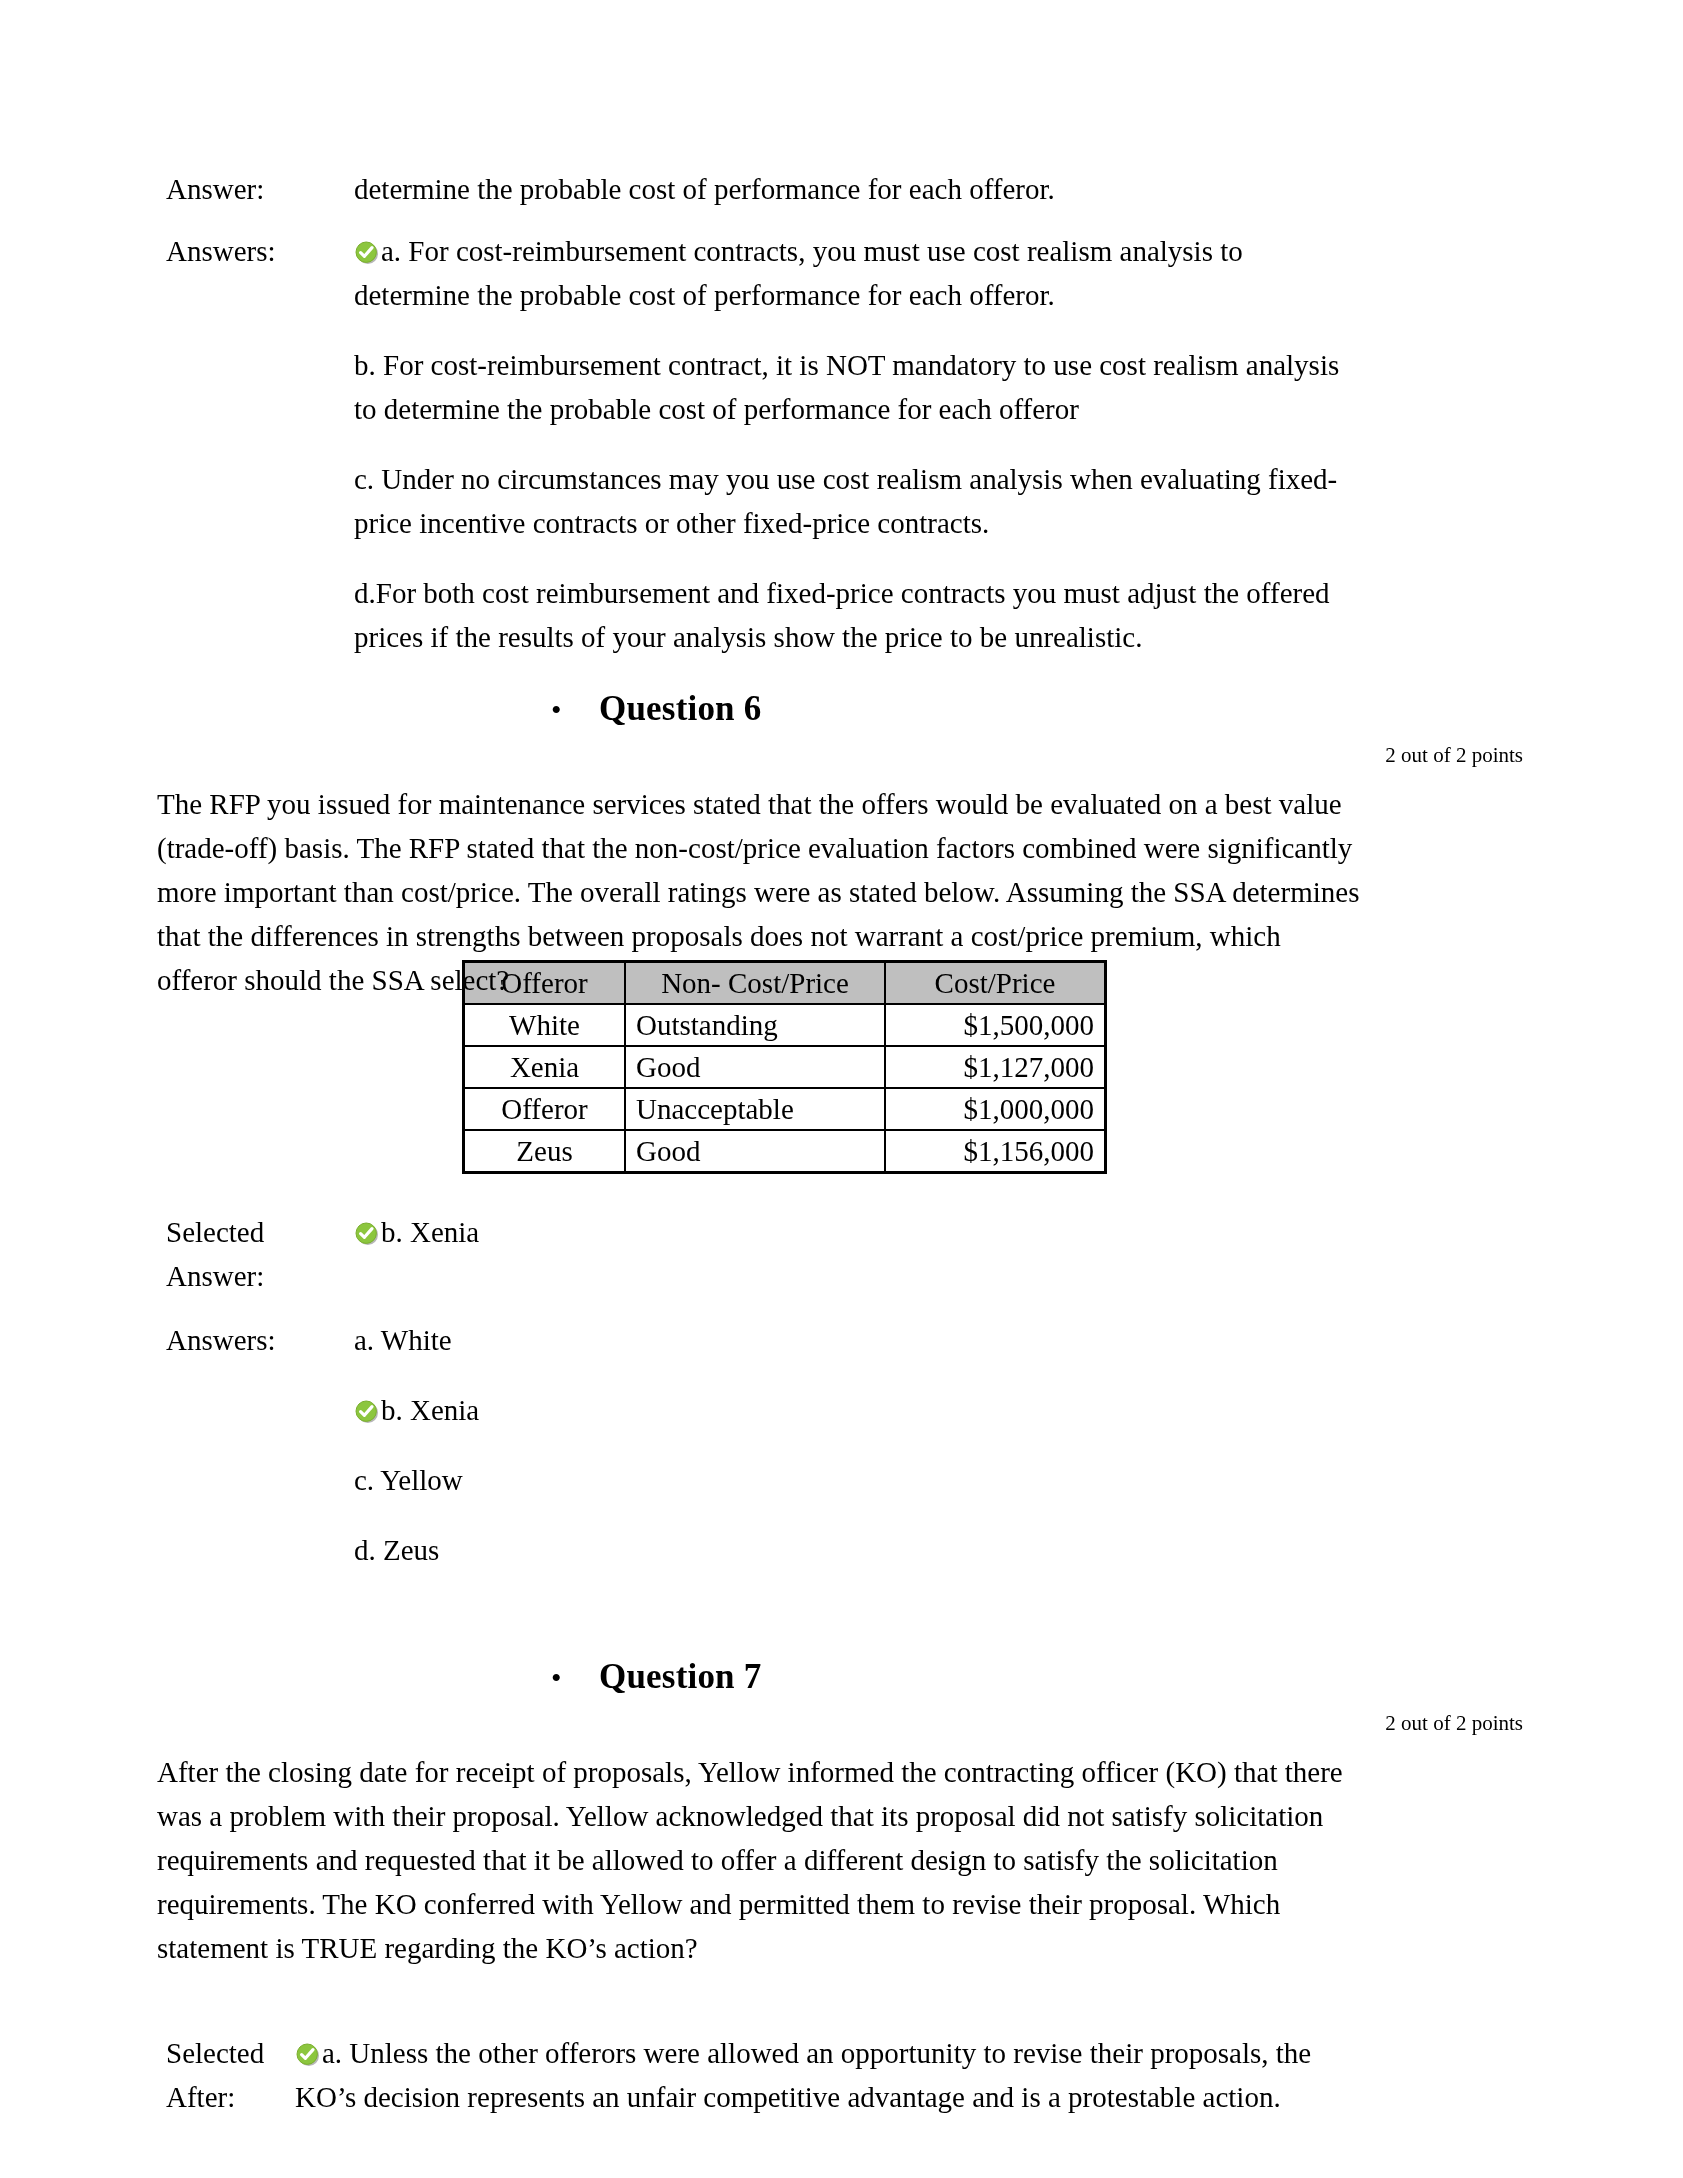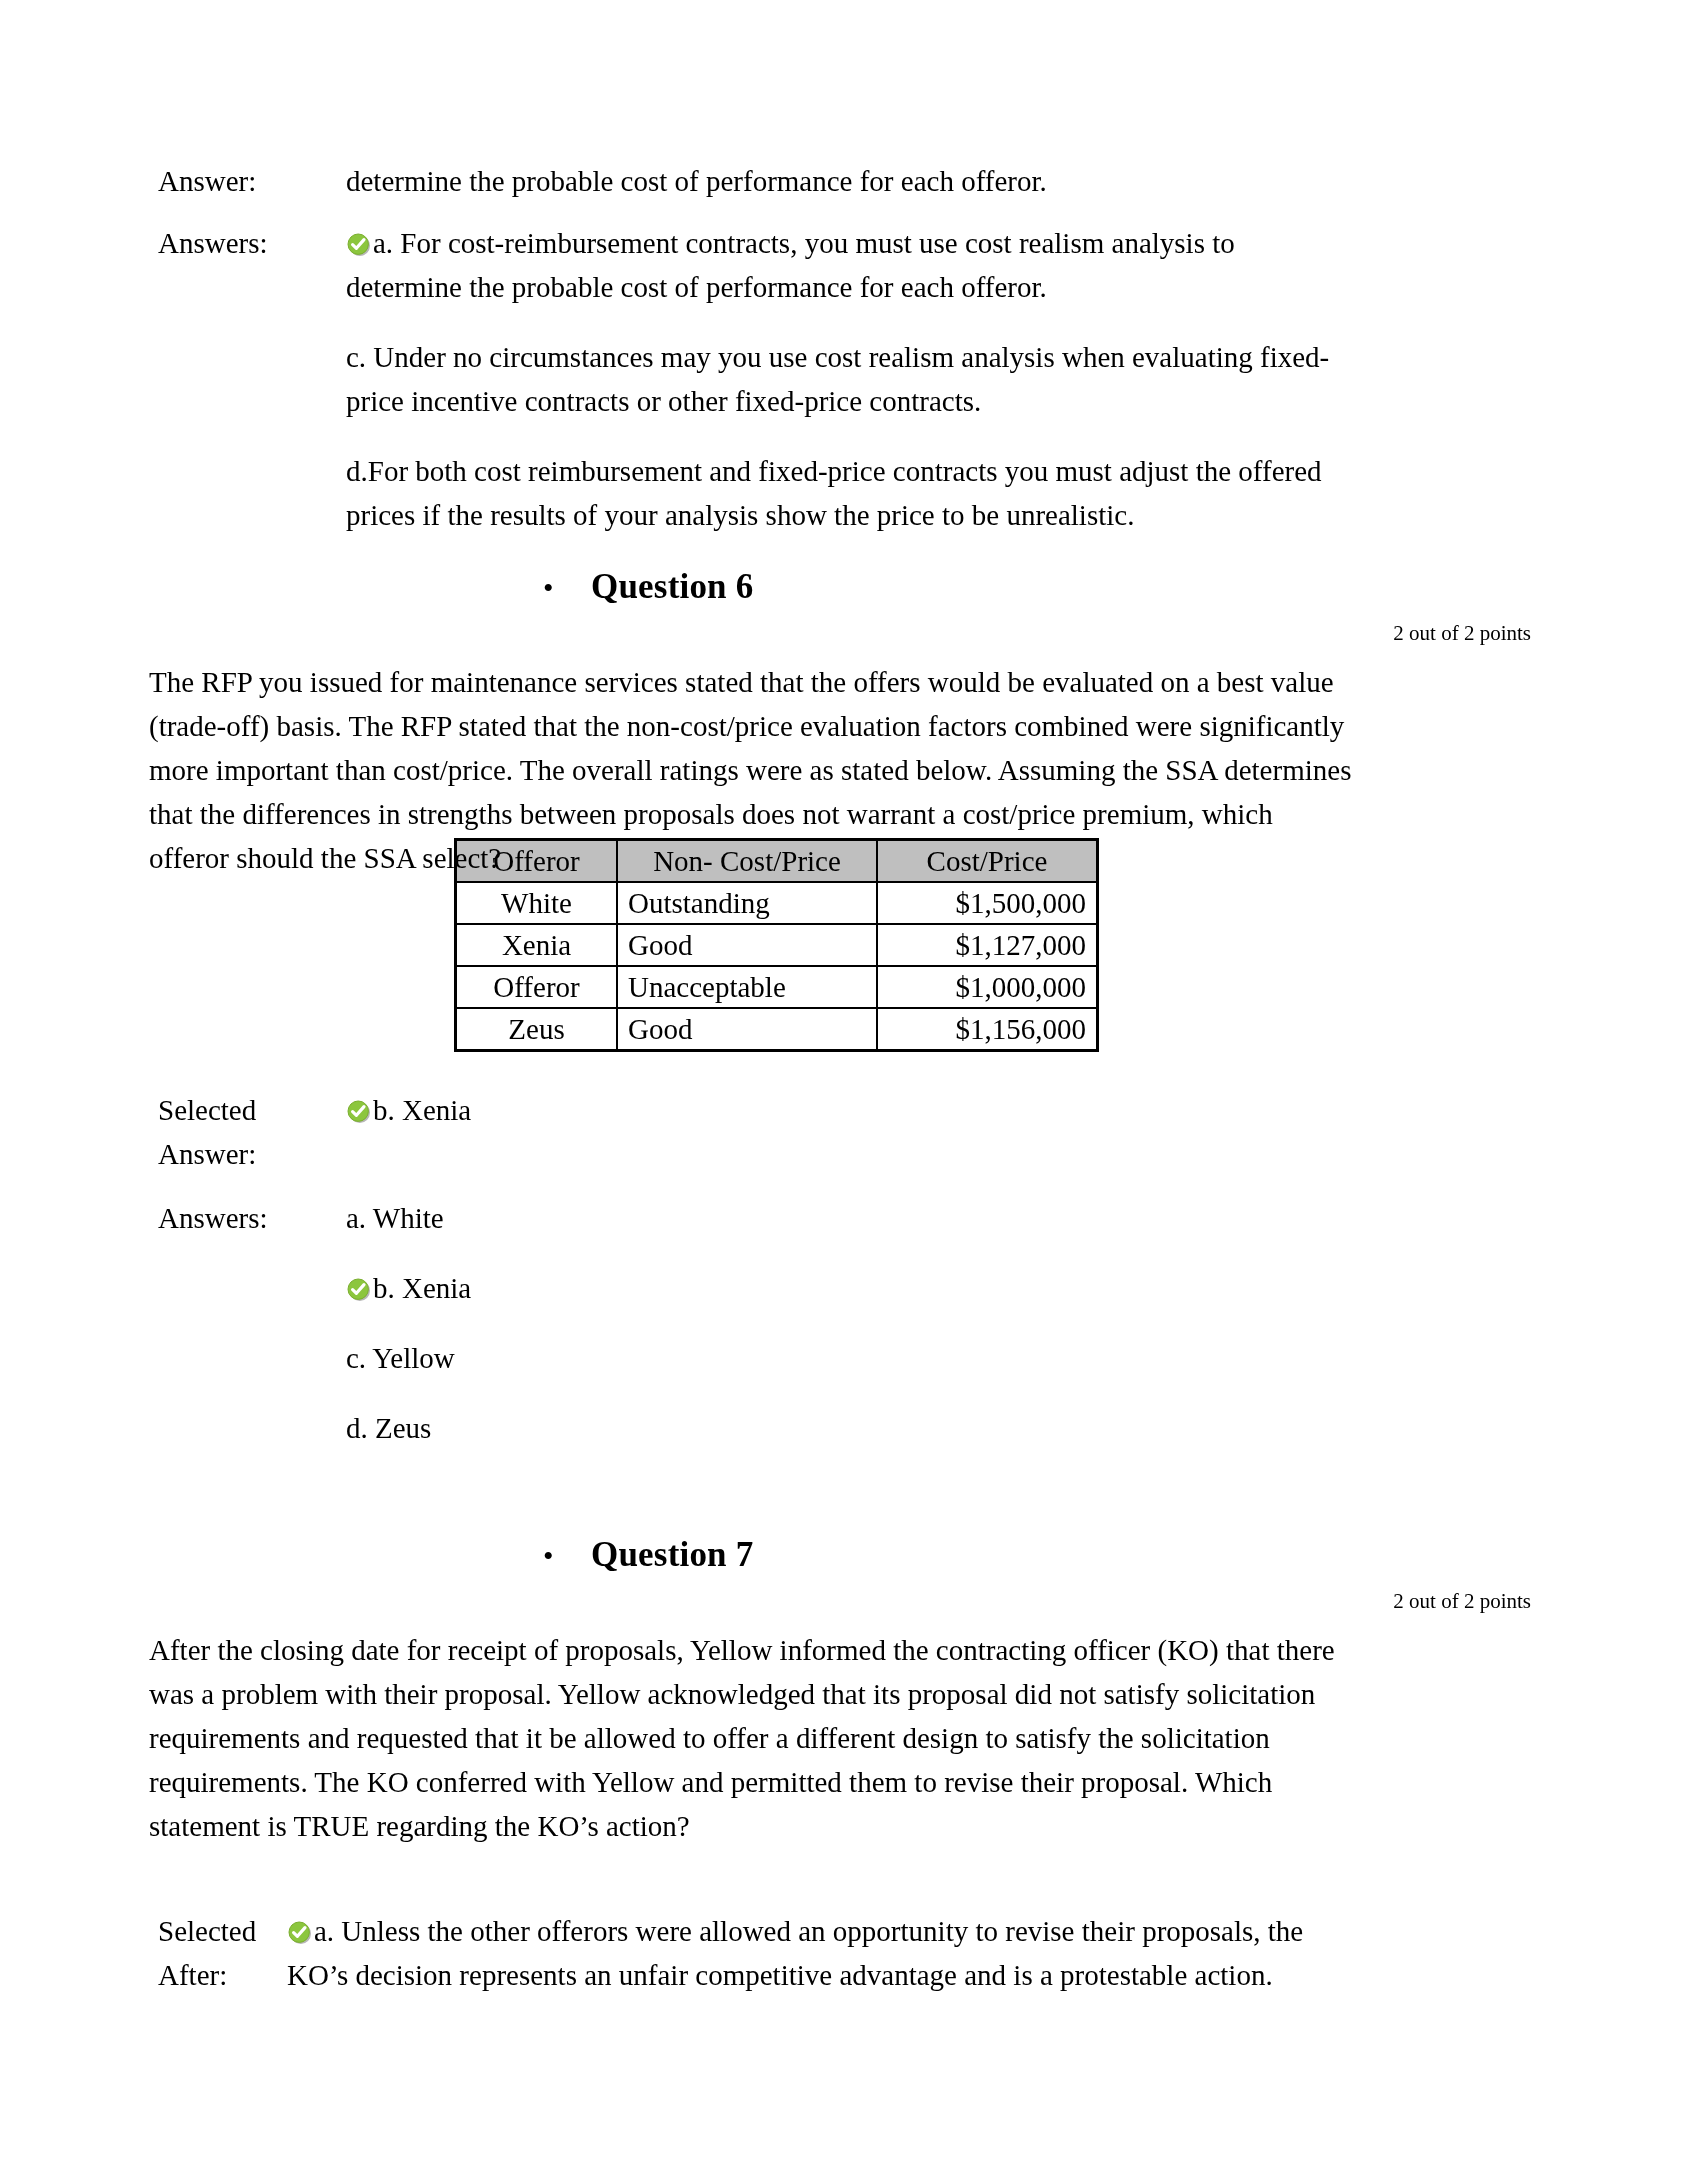--- a/index.html
+++ b/index.html
@@ -12,21 +12,21 @@
     height: 2178px;
     font-family: "Liberation Serif", "DejaVu Serif", serif;
     color: #000000;
     position: relative;
     overflow: hidden;
   }
   .page {
     position: relative;
     width: 1683px;
     height: 2178px;
-    padding: 8px;
+    padding: 16px;
     box-sizing: border-box;
   }
 
   
   .qa-row {
     display: flex;
     align-items: flex-start;
   }
   .qa-label {
     width: 188px;
@@ -164,20 +164,23 @@
         <span class="check-icon">
           <svg width="26" height="26" viewBox="0 0 26 26">
             <circle cx="13.8" cy="13.8" r="10.2" fill="#b7b7b7"></circle>
             <circle cx="12.2" cy="12.2" r="10.2" fill="#8CC63E"></circle>
             <circle cx="12.2" cy="12.2" r="10.2" fill="none" stroke="#7AAE2E" stroke-width="1"></circle>
             <path d="M6.6 12.6 L10.4 16.3 L18.0 7.6" fill="none" stroke="#ffffff" stroke-width="3.2" stroke-linecap="round" stroke-linejoin="round"></path>
           </svg>
         </span><span>a. For cost-reimbursement contracts, you must use cost realism analysis to determine the probable cost of performance for each offeror.</span>
       </div>
 
+      <div class="opt">
+        <span>b. For cost-reimbursement contract, it is NOT mandatory to use cost realism analysis to determine the probable cost of performance for each offeror</span>
+      </div>
 
       <div class="opt">
         <span>c. Under no circumstances may you use cost realism analysis when evaluating fixed-price incentive contracts or other fixed-price contracts.</span>
       </div>
 
       <div class="opt">
         <span>d.For both cost reimbursement and fixed-price contracts you must adjust the offered prices if the results of your analysis show the price to be unrealistic.</span>
       </div>
 
     </div>

